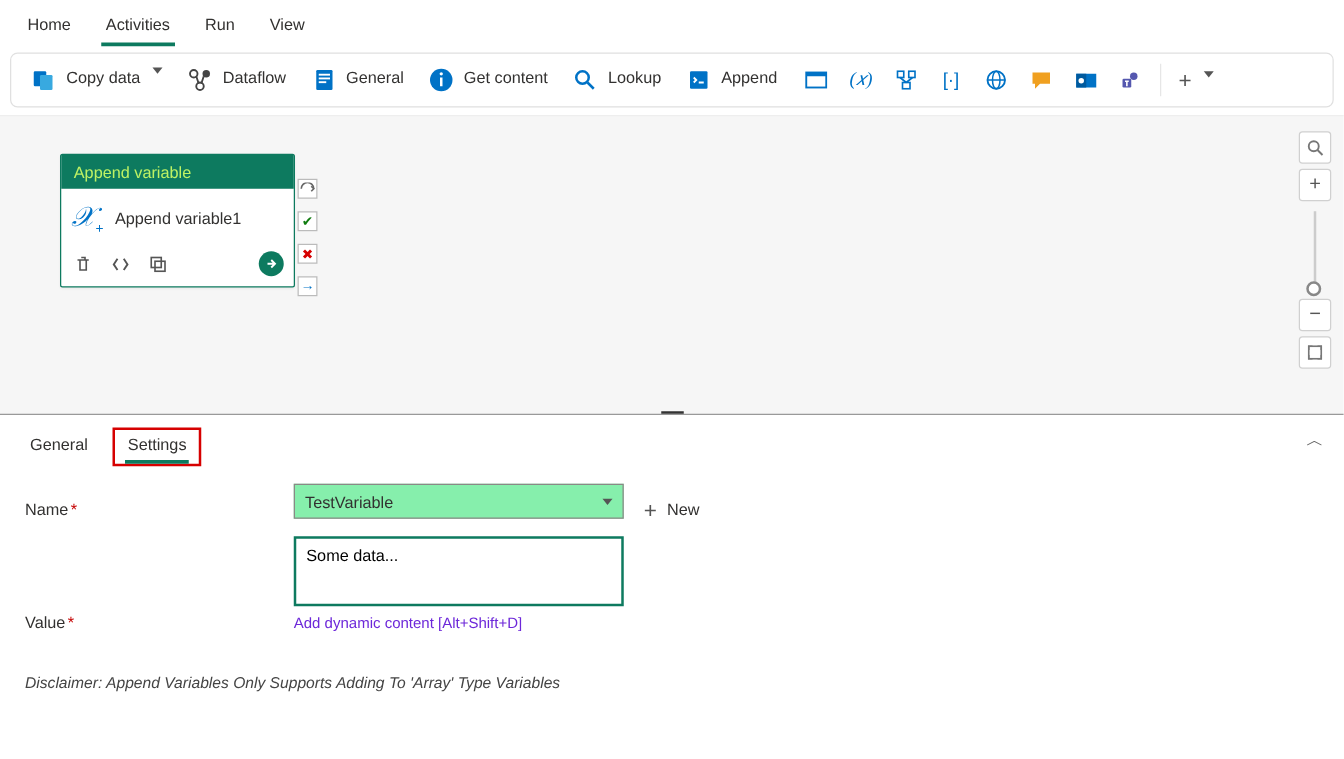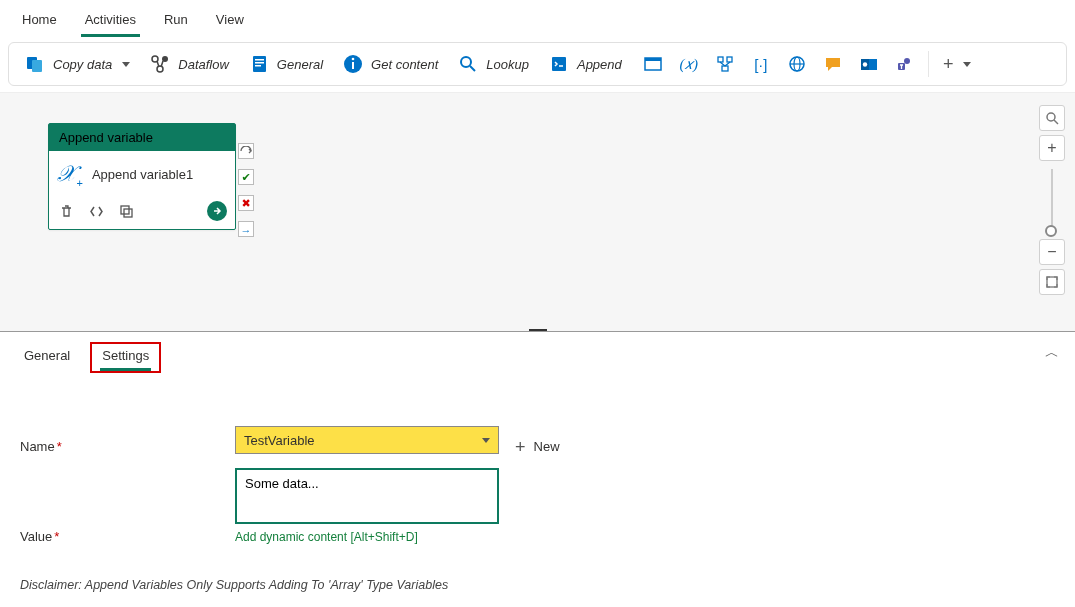--- a/index.html
+++ b/index.html
@@ -2,31 +2,31 @@
 <html><head>
 <meta charset="utf-8">
 <style>
   * { box-sizing:border-box; font-family:"Segoe UI",Arial,sans-serif; }
   body { margin:0; width:1075px; height:607px; background:#fff; font-size:13px; color:#323130; position:relative; }
   .topnav { display:flex; gap:0; padding:6px 8px 0 8px; border-bottom:1px solid transparent; }
   .topnav-item { padding:6px 14px 10px; cursor:pointer; position:relative; }
   .topnav-item.active::after { content:""; position:absolute; left:10px; right:10px; bottom:0; height:3px; background:#0d7a5f; }
   .ribbon-wrap { padding:4px 8px 6px 8px; }
   .ribbon { display:flex; align-items:center; gap:0; border:1px solid #e0e0e0; border-radius:6px; padding:4px 6px; height:44px; }
-  .rbtn { display:flex; align-items:center; gap:8px; padding:4px 10px; cursor:pointer; border-radius:4px;font-style:italic; }
+  .rbtn { display:flex; align-items:flex-start; gap:8px; padding:4px 10px; cursor:pointer; border-radius:4px; }
   .ricon { width:20px; height:20px; display:flex; align-items:center; justify-content:center; flex:0 0 20px; }
   .rlabel { white-space:nowrap; }
   .caret { width:0;height:0;border-left:4px solid transparent;border-right:4px solid transparent;border-top:5px solid #555;display:inline-block;margin-left:2px; }
   .rsep { width:1px; height:26px; background:#e6e6e6; margin:0 6px; }
   .iconrow { display:flex; gap:14px; padding:0 6px; align-items:center; height:100%; }
   .iconbtn { width:22px; height:22px; display:flex; align-items:center; justify-content:center; cursor:pointer; }
   .canvas { position:relative; background:#f6f6f6; height:240px; width:100%; overflow:hidden; border-top:1px solid #eee; border-bottom:1px solid #999; }
   .csplit { position:absolute; bottom:-1px; left:50%; transform:translateX(-50%); width:18px; height:3px; background:#333; }
   .node { position:absolute; left:48px; top:30px; width:188px; background:#fff; border:1px solid #0d7a5f; border-radius:2px; box-shadow:0 1px 2px rgba(0,0,0,0.05); }
-  .node-header { background:#0d7a5f; color:#000000; padding:6px 10px; font-size:13px; }
+  .node-header { background:#0d7a5f; color:#bef264; padding:6px 10px; font-size:13px; }
   .node-body { padding:10px 8px 8px 8px; display:flex; align-items:center; gap:10px; min-height:40px; }
   .node-footer { display:flex; align-items:center; justify-content:space-between; padding:6px 8px 8px 8px; }
   .nf-left { display:flex; gap:12px; align-items:center; }
   .nf-btn { width:18px; height:18px; display:flex; align-items:center; justify-content:center; cursor:pointer; }
   .nf-go { width:20px;height:20px;border-radius:50%;background:#0d7a5f;display:flex;align-items:center;justify-content:center;color:#fff;font-size:12px; }
   .branches { position:absolute; left:238px; top:50px; display:flex; flex-direction:column; gap:10px; }
   .bcell { width:16px;height:16px; background:#fff; border:1px solid #bbb; display:flex;align-items:center;justify-content:center;font-size:11px; }
   .zoom { position:absolute; right:10px; top:12px; display:flex; flex-direction:column; align-items:center; gap:4px; }
   .zbtn { width:26px;height:26px;border:1px solid #d0d0d0;background:#fff;display:flex;align-items:center;justify-content:center;cursor:pointer;border-radius:3px;font-size:16px;color:#555; }
   .ztrack { width:2px; height:62px; background:#ccc; position:relative; margin:4px 0; }
@@ -34,24 +34,24 @@
   .tabs { display:flex; align-items:flex-end; padding:10px 12px 0 12px; position:relative; gap:8px; }
   .tab { padding:6px 12px 10px; cursor:pointer; position:relative; }
   .tab.active::after { content:""; position:absolute; left:8px; right:8px; bottom:0; height:3px; background:#0d7a5f; }
   .tab.highlight { border:2px solid #d60000; padding:4px 10px 8px; }
   .collapse { position:absolute; right:16px; top:12px; cursor:pointer; color:#666; font-size:14px; }
   .form { padding:14px 20px 20px 20px; }
   .frow { display:flex; align-items:flex-end; margin-bottom:14px; }
   .flabel { width:215px; padding-top:4px; }
   .req { color:#c50000; margin-left:2px; }
   .finput { flex:0 0 264px; display:flex; flex-direction:column; }
-  .select { height:28px; border:1px solid #8a8886; width:264px; padding:0 24px 0 8px; background:#fde047; position:relative; cursor:pointer; display:flex; align-items:center;margin-top:39px; }
+  .select { height:28px; border:1px solid #8a8886; width:264px; padding:0 24px 0 8px; background:#86efac; position:relative; cursor:pointer; display:flex; align-items:center; }
   .select::after { content:""; position:absolute; right:8px; top:11px; width:0;height:0;border-left:4px solid transparent;border-right:4px solid transparent;border-top:5px solid #555; }
   .textarea { width:264px; height:56px; border:2px solid #0d7a5f; padding:6px 8px; resize:none; font-family:inherit; font-size:13px; outline:none; }
-  .dynlink { color:#15803d; font-size:12px; margin-top:6px; cursor:pointer; }
+  .dynlink { color:#6d28d9; font-size:12px; margin-top:6px; cursor:pointer; }
   .new { display:flex; align-items:center; gap:8px; margin-left:16px; cursor:pointer; padding-top:4px; }
   .plus { font-size:18px; line-height:14px; color:#555; }
   .disclaimer { padding:0 20px; font-style:italic; color:#444; font-size:12.5px; }
   svg { display:block; }
 </style>
 </head>
 <body>
 
 <div class="topnav">
   <div class="topnav-item">Home</div>

